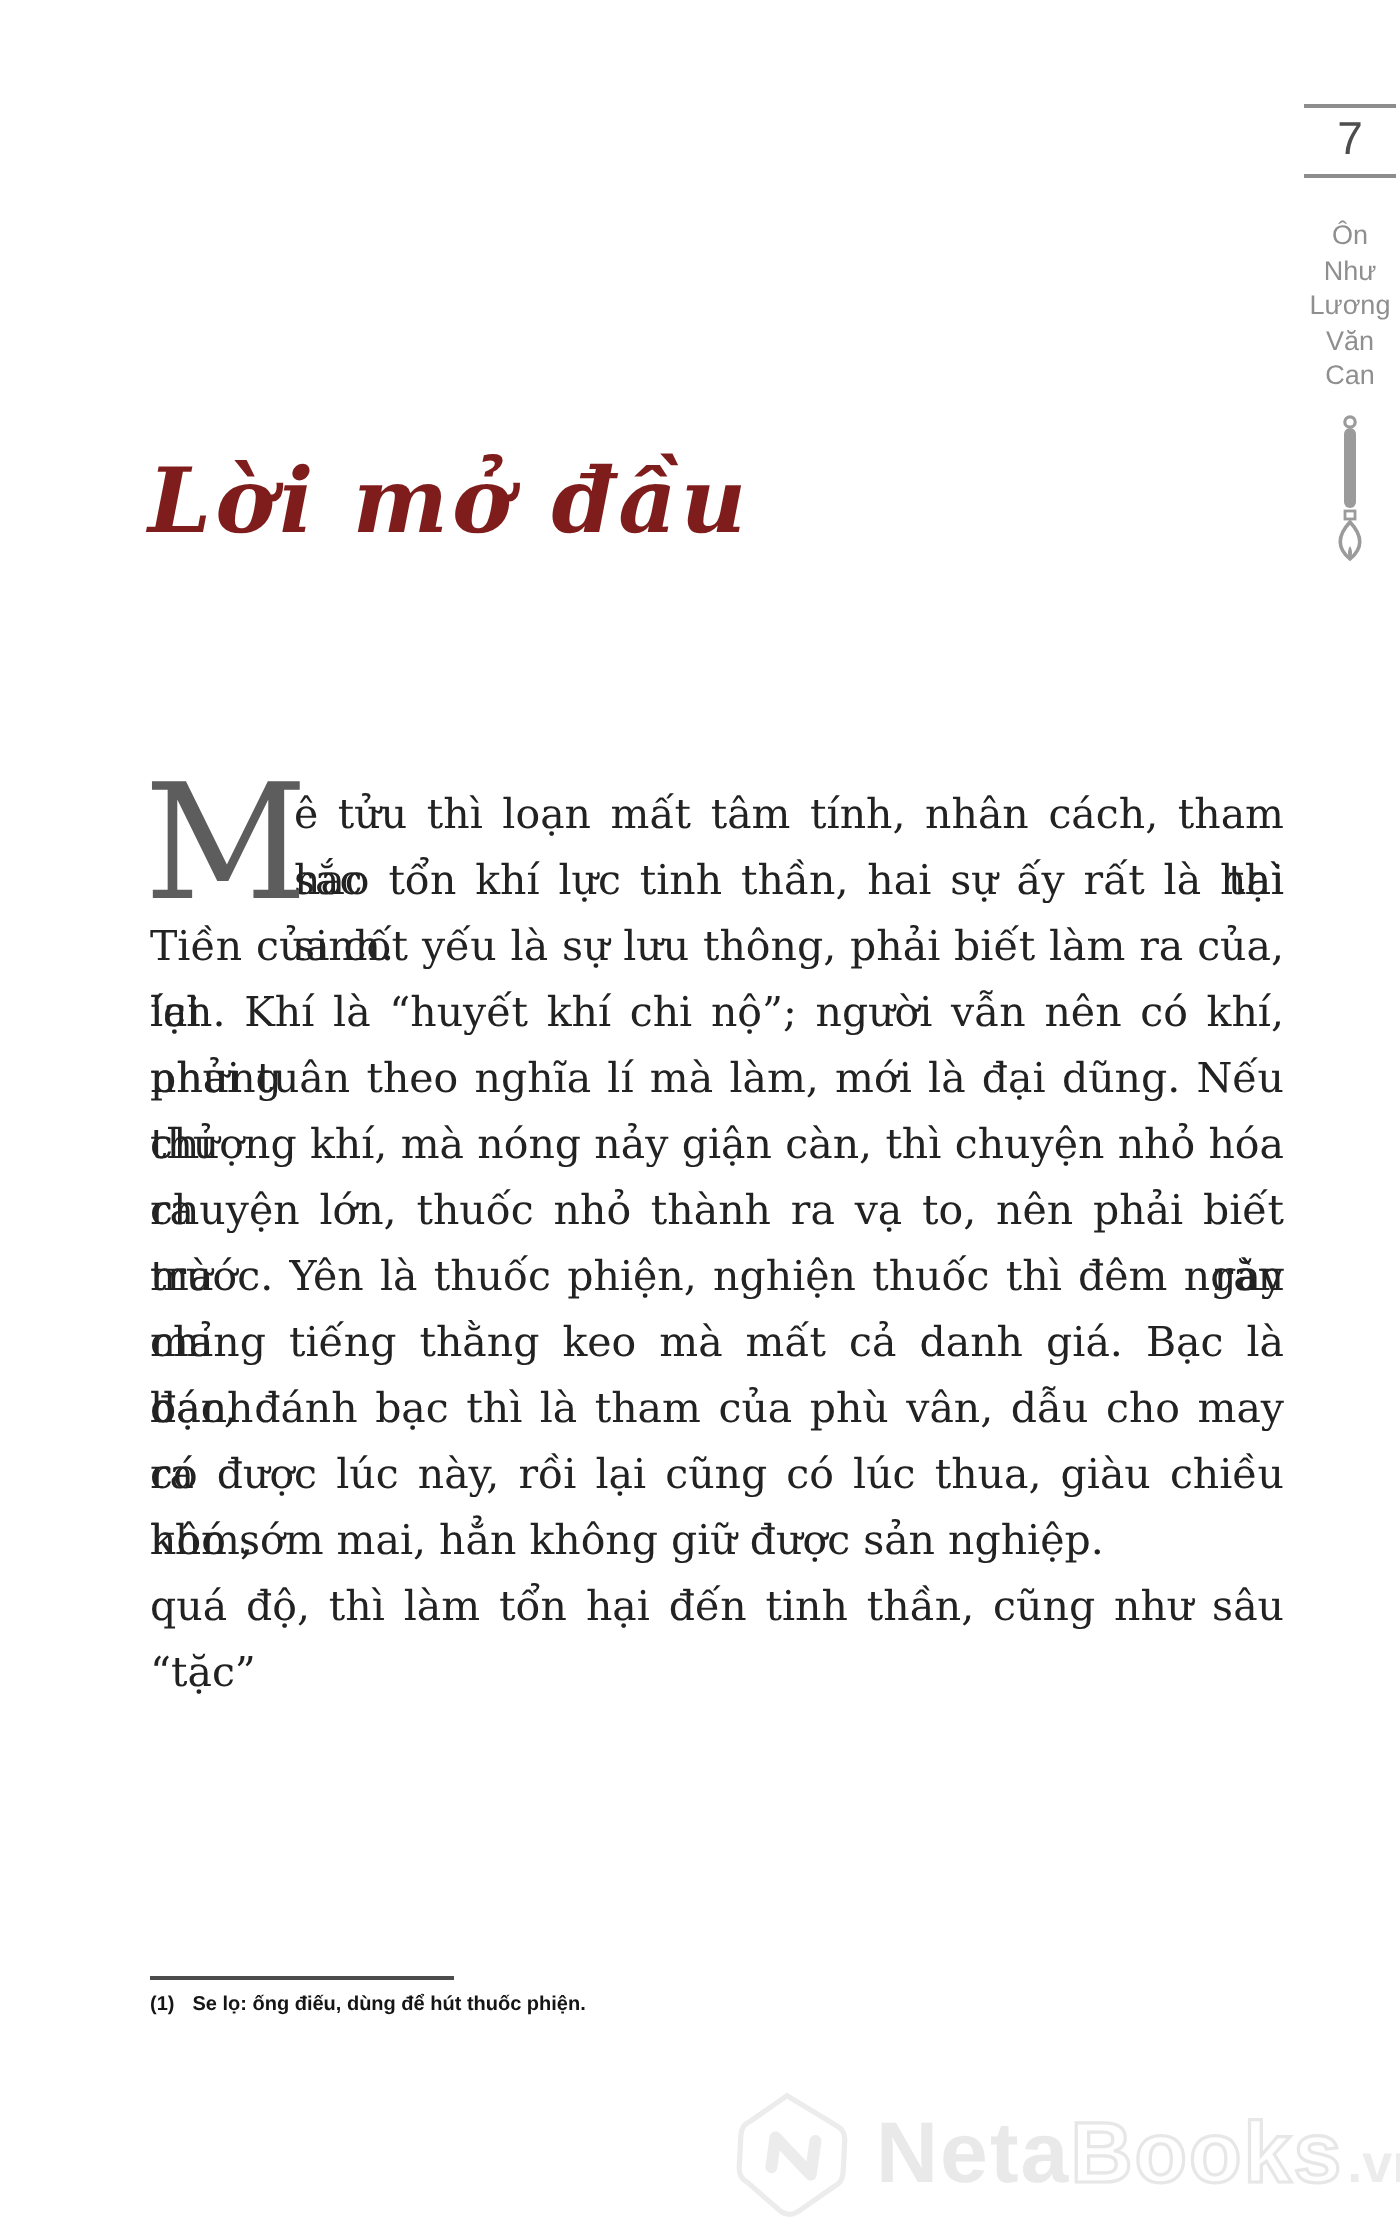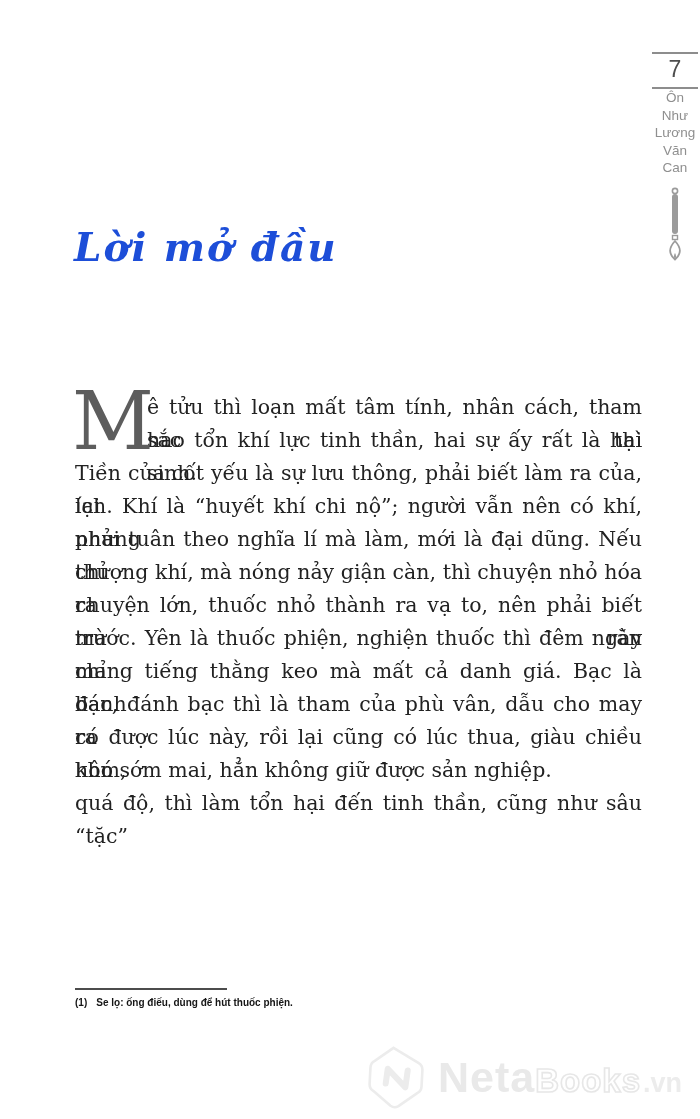--- a/index.html
+++ b/index.html
@@ -25,38 +25,39 @@
     border-top: 2px solid #8d8d8d;
     border-bottom: 2px solid #8d8d8d;
     padding: 2px 0 4px 0;
   }
   .pagenum {
     font-family: "Liberation Sans", "DejaVu Sans", sans-serif;
     font-size: 23px;
     color: #4e4e4e;
   }
   .author-col {
+    margin-top: 20px;
     font-family: "Liberation Sans", "DejaVu Sans", sans-serif;
     font-size: 13.5px;
     line-height: 17.5px;
     color: #8f8f8f;
   }
   .brush-wrap { margin-top: 10px; }
 
   
   .chapter-title {
     position: absolute;
     left: 74px;
     top: 224px;
     font-family: "DejaVu Serif", serif;
     font-style: italic;
     font-weight: bold;
-    font-size: 39px;
+    font-size: 45px;
     letter-spacing: 2px;
-    color: #1d4ed8;
+    color: #7f1d1d;
   }
 
   
   .body-text {
     position: absolute;
     left: 75px;
     top: 391px;
     width: 567px;
     font-size: 20.5px;
     color: #222222;
@@ -120,21 +121,21 @@
     font-family: "Liberation Sans", "DejaVu Sans", sans-serif;
     font-weight: bold;
     margin-left: 8px;
   }
   .wm-main {
     font-size: 43px;
     letter-spacing: 1px;
     color: #e9e9e9;
   }
   .wm-secondary {
-    font-size: 33px;
+    font-size: 43px;
     letter-spacing: 1px;
     color: #ffffff;
     -webkit-text-stroke: 1.6px #e7e7e7;
   }
   .wm-tld {
     font-size: 27px;
     color: #ececec;
     margin-left: 2px;
   }
 </style>

